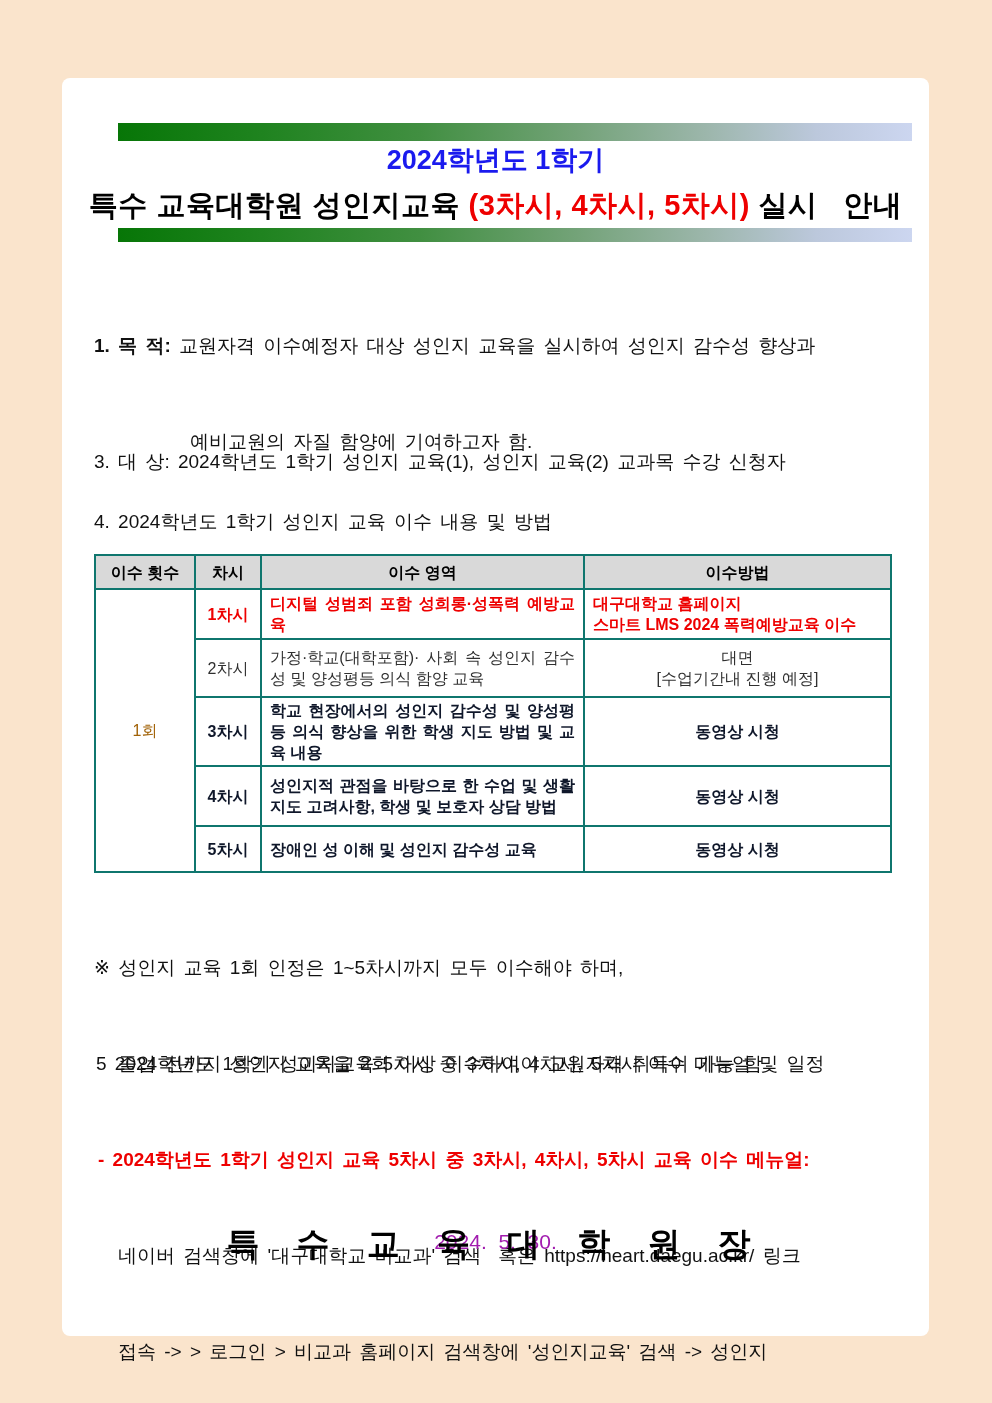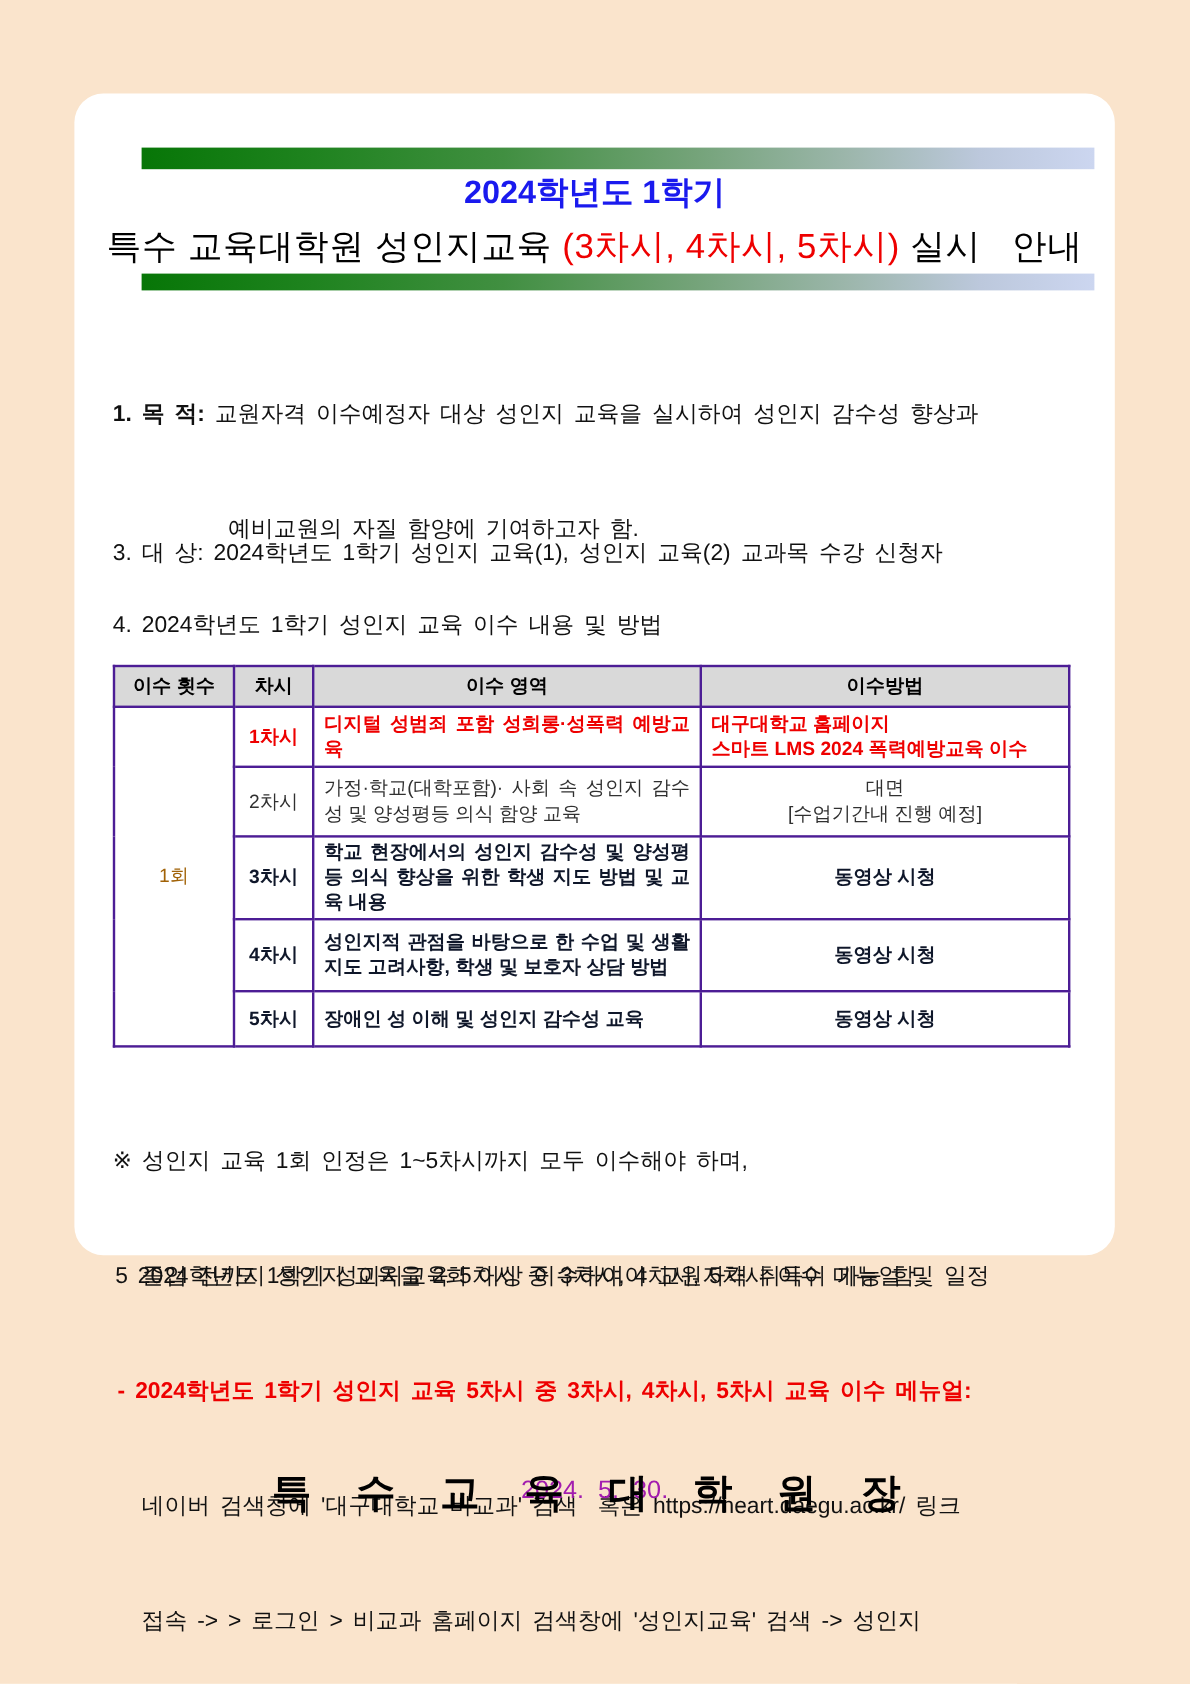--- a/index.html
+++ b/index.html
@@ -3,54 +3,54 @@
 <meta charset="utf-8">
 <style>
   * { margin:0; padding:0; box-sizing:border-box; }
   html,body { width:992px; }
   body {
     font-family:"Liberation Sans","DejaVu Sans",sans-serif;
     background:#fae4cc;
   }
   .page { position:relative; width:992px; height:1403px; background:#fae4cc; overflow:hidden; }
   .doc {
-    position:absolute; left:62px; top:78px; width:867px; height:968px;
-    background:#ffffff; border-radius:24px;
+    position:absolute; left:62px; top:78px; width:867px; height:1258px;
+    background:#ffffff; border-radius:8px;
   }
   .grad-bar {
     position:absolute; left:56px; width:794px;
     background:linear-gradient(to right,#077607 0%,#1f831f 18%,#418f41 38%,#74a379 58%,#9cb6ab 74%,#bcc8dc 88%,#ccd6f0 100%);
   }
   .bar-top    { top:45px;  height:18px; }
   .bar-bottom { top:150px; height:14px; }
   .subtitle {
     position:absolute; top:64px; left:0; width:100%; text-align:center;
     font-size:27px; font-weight:bold; color:#1a1aee; white-space:pre;
   }
   .main-title {
     position:absolute; top:108px; left:0; width:100%; text-align:center;
-    font-size:29px; font-weight:normal; color:#000; white-space:pre; letter-spacing:0.5px;
+    font-size:29px; font-weight:bold; color:#000; white-space:pre; letter-spacing:0.5px;
   }
   .main-title .red { color:#ee0000; }
   .body-text { font-size:19px; color:#111; line-height:32px; word-spacing:3px; white-space:pre; }
   .sec { position:absolute; left:32px; width:810px; }
   .sec .label { font-weight:bold; }
   .sec1 { top:188px; }
   .sec1 .cont { padding-left:96px; }
   .sec2 { top:278px; }
   .sec2 .cont { padding-left:128px; }
   .sec3 { top:368px; }
   .sec4 { top:428px; }
 
   table.edu {
     position:absolute; left:32px; top:476px; width:796px;
     border-collapse:collapse; table-layout:fixed;
   }
   table.edu th, table.edu td {
-    border:2px solid #4c1d95; font-size:16px; vertical-align:middle;
+    border:2px solid #0f766e; font-size:16px; vertical-align:middle;
     padding:2px 8px; line-height:21px;
   }
   table.edu th { background:#d9d9d9; font-weight:bold; height:34px; padding:2px; color:#000; }
   col.c-count { width:100px; } col.c-sess { width:66px; }
   col.c-area  { width:323px; } col.c-meth { width:307px; }
   td.count { text-align:center; font-size:17px; color:#a16207; }
   td.sess  { text-align:center; padding:2px; }
   td.area  { text-align:justify; }
   td.meth  { text-align:center; }
   tr.r1 { height:50px; } tr.r2 { height:58px; } tr.r3 { height:64px; }

